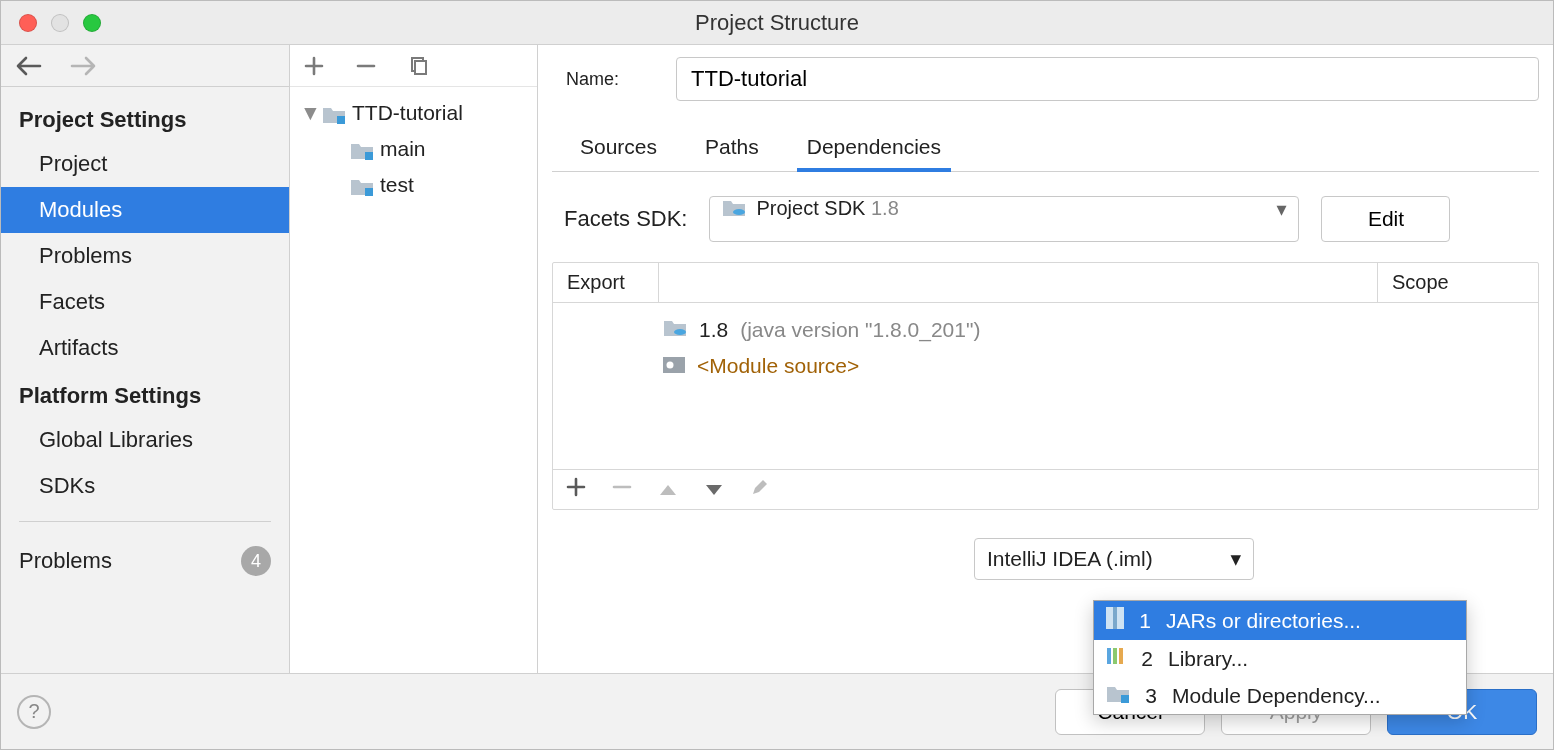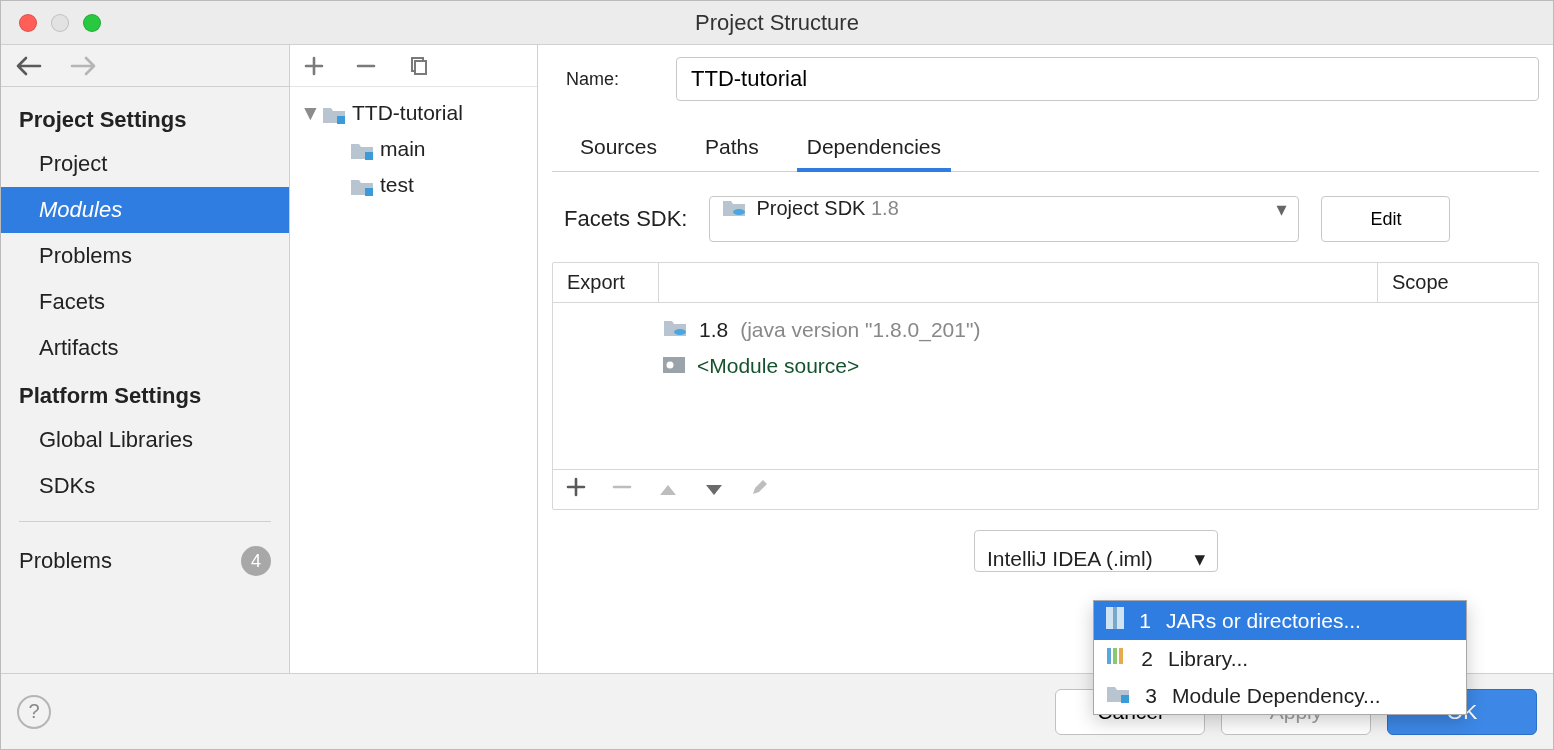--- a/index.html
+++ b/index.html
@@ -13,21 +13,21 @@
 .dot.green { background:#28c840; }
 .titlebar .title { position:absolute; left:0; right:0; text-align:center; font-weight:500; color:#333; font-size:22px; }
 .body { flex:1; display:flex; min-height:0; }
 .left { width:289px; background:#f2f2f2; border-right:1px solid #d0d0d0; display:flex; flex-direction:column; }
 .left-top { height:42px; display:flex; align-items:center; gap:26px; padding:0 14px; border-bottom:1px solid #d0d0d0;}
 .arrow-btn { width:28px; height:28px; display:flex; align-items:center; justify-content:center; color:#888; cursor:pointer; }
 .arrow-btn.enabled { color:#444; }
 .left-list { flex:1; overflow:auto; padding-top:8px; }
 .cat { font-weight:700; font-size:22px; padding:12px 18px 8px; }
 .item { padding:10px 18px 10px 38px; font-size:22px; cursor:pointer; }
-.item.selected { background:#2f7de1; color:#fff;font-style:italic; }
+.item.selected { background:#2f7de1; color:#fff; }
 .divider { height:1px; background:#d0d0d0; margin:12px 18px; }
 .problems-row { display:flex; align-items:center; justify-content:space-between; padding:12px 18px; font-size:22px; cursor:pointer; }
 .badge { background:#a8a8a8; color:#fff; width:30px; height:30px; border-radius:50%; display:flex; align-items:center; justify-content:center; font-size:18px; }
 .middle { width:248px; border-right:1px solid #d0d0d0; background:#fff; display:flex; flex-direction:column; }
 .mid-toolbar { height:42px; display:flex; align-items:center; gap:28px; padding:0 12px; border-bottom:1px solid #e5e5e5; }
 .tool-icon { color:#7a7a7a; cursor:pointer; width:24px; height:24px; display:flex; align-items:center; justify-content:center; }
 .tree { padding:8px 0; }
 .tree-row { display:flex; align-items:center; gap:8px; padding:6px 10px; font-size:21px; }
 .tree-row.child { padding-left:60px; }
 .tree-caret { color:#8c8c8c; width:14px; }
@@ -38,39 +38,39 @@
 .name-row { display:flex; align-items:center; gap:22px; margin-bottom:26px; }
 .name-label { font-size:18px; padding-left:14px; width:102px; }
 .name-input { flex:1; height:44px; border:1px solid #c8c8c8; border-radius:4px; font-size:22px; padding:0 14px; }
 .tabs { display:flex; gap:40px; padding-left:24px; border-bottom:1px solid #d0d0d0; }
 .tab { padding:8px 4px 12px; font-size:21px; cursor:pointer; color:#222; position:relative; }
 .tab.active::after { content:""; position:absolute; left:-6px; right:-6px; bottom:-1px; height:4px; background:#2f7de1; }
 .sdk-row { display:flex; align-items:center; gap:22px; padding:24px 12px 20px 12px; }
 .sdk-label { font-size:22px; }
 .sdk-select { flex:1; height:46px; border:1px solid #c8c8c8; border-radius:4px; display:flex; padding:0 12px; cursor:pointer; gap:10px; background:#fff; max-width:590px; }
 .sdk-select .chev { margin-left:auto; color:#666; }
-.edit-btn { width:129px; height:46px; border:1px solid #c8c8c8; border-radius:4px; background:#fff; font-size:18px; cursor:pointer; }
+.edit-btn { width:129px; height:46px; border:1px solid #c8c8c8; border-radius:4px; background:#fff; font-size:21px; cursor:pointer; }
 .dep-table { border:1px solid #d7d7d7; border-radius:2px; margin:0 0 0 0; display:flex; flex-direction:column; min-height:248px; }
 .dep-header { display:flex; border-bottom:1px solid #d7d7d7; }
 .dep-header .col { padding:8px 14px; font-size:20px; }
 .col-export { width:106px; border-right:1px solid #d7d7d7; }
 .col-name { flex:1; border-right:1px solid #d7d7d7; }
 .col-scope { width:160px; }
 .dep-body { flex:1; padding:8px 0; }
 .dep-row { display:flex; align-items:center; padding:6px 14px 6px 110px; gap:12px; font-size:21px; }
 .dep-row .muted { color:#888; }
-.msrc { color:#14532d;text-align:right; }
+.msrc { color:#a16207;text-align:right; }
 .dep-tools { height:40px; border-top:1px solid #d7d7d7; display:flex; align-items:center; gap:28px; padding:0 14px; color:#888; }
 .dep-tools .enabled { color:#555; cursor:pointer; }
 .popup { position:absolute; left:555px; top:555px; width:374px; background:#fff; border:1px solid #a8a8a8; box-shadow:0 6px 18px rgba(0,0,0,0.2); z-index:50; }
 .popup-row { display:flex; align-items:center; gap:12px; padding:6px 12px; font-size:21px; cursor:pointer; }
 .popup-row.selected { background:#2f7de1; color:#fff; }
 .popup-row .num { width:18px; text-align:center; }
 .format-row { display:flex; align-items:center; gap:20px; padding:20px 12px 0 12px; font-size:21px; }
-.format-select { width:244px; height:42px; border:1px solid #c8c8c8; border-radius:4px; display:flex; align-items:flex-end; padding:0 12px; cursor:pointer; gap:10px; background:#fff; justify-content:space-between; }
+.format-select { width:280px; height:42px; border:1px solid #c8c8c8; border-radius:4px; display:flex; align-items:center; padding:0 12px; cursor:pointer; gap:10px; background:#fff; justify-content:space-between;margin-top:8px; }
 .footer { height:76px; background:#f2f2f2; border-top:1px solid #d0d0d0; display:flex; align-items:center; padding:0 16px; gap:16px; }
 .help { width:34px; height:34px; border:2px solid #b5b5b5; border-radius:50%; color:#888; display:flex; align-items:center; justify-content:center; font-size:20px; cursor:pointer; }
 .spacer { flex:1; }
 .btn { height:46px; min-width:150px; border:1px solid #c1c1c1; border-radius:6px; background:#fff; font-size:21px; cursor:pointer; }
 .btn.disabled { color:#a0a0a0; }
 .btn.primary { background:#3d88e6; color:#fff; border:1px solid #2a6fc8; }
 svg { overflow:visible; }
 </style>
 </head>
 <body>

